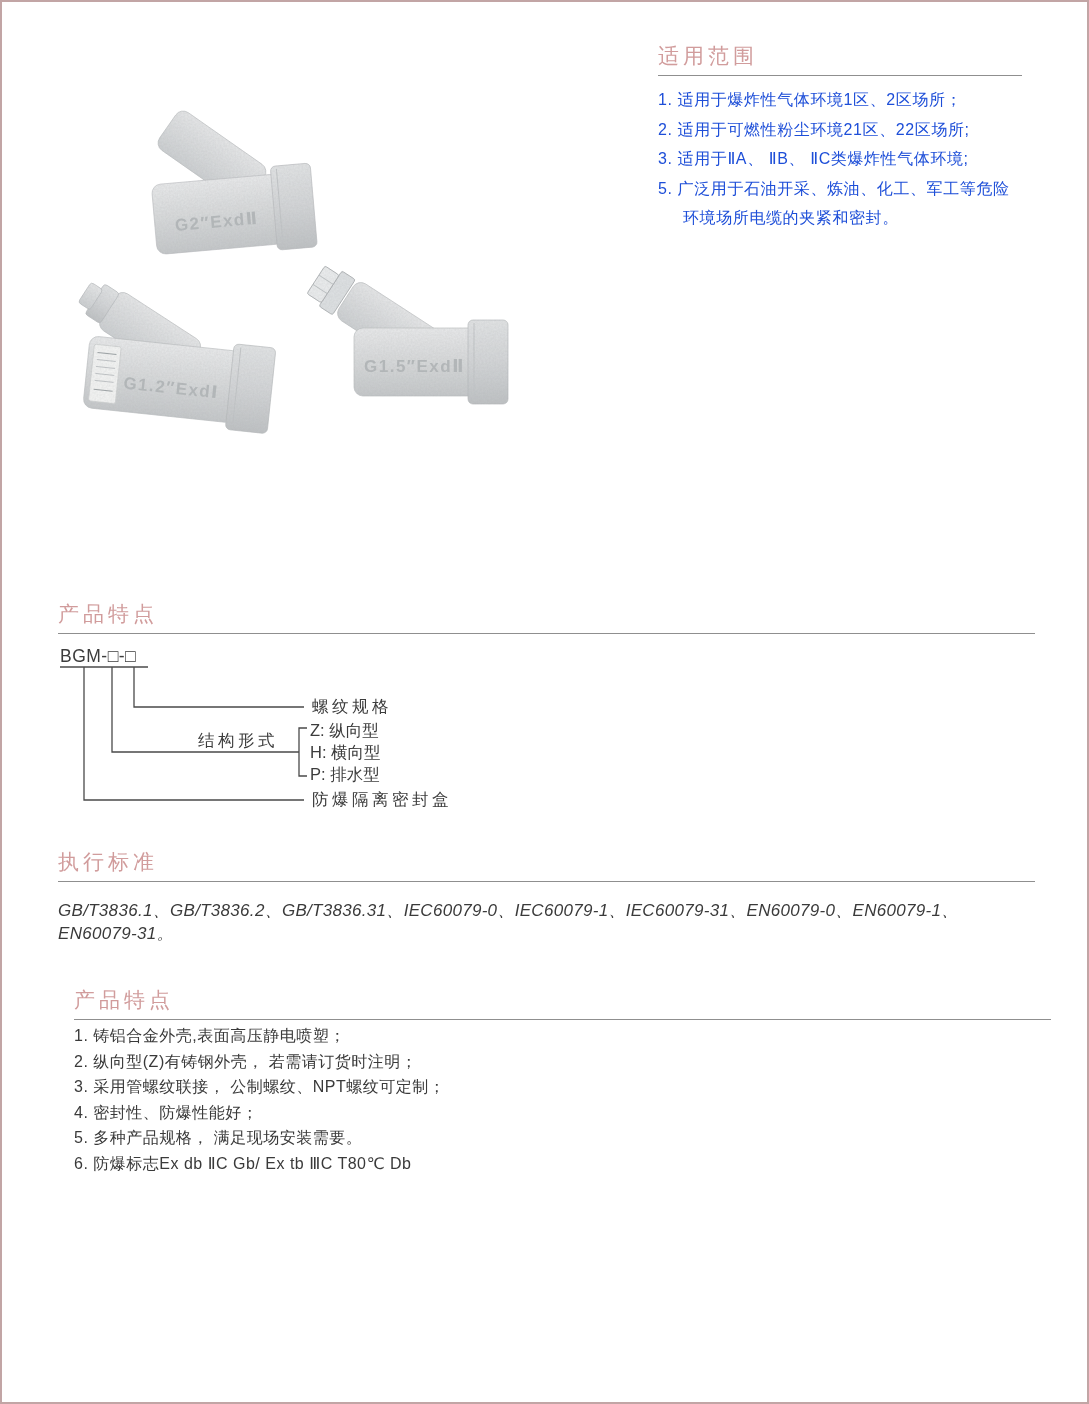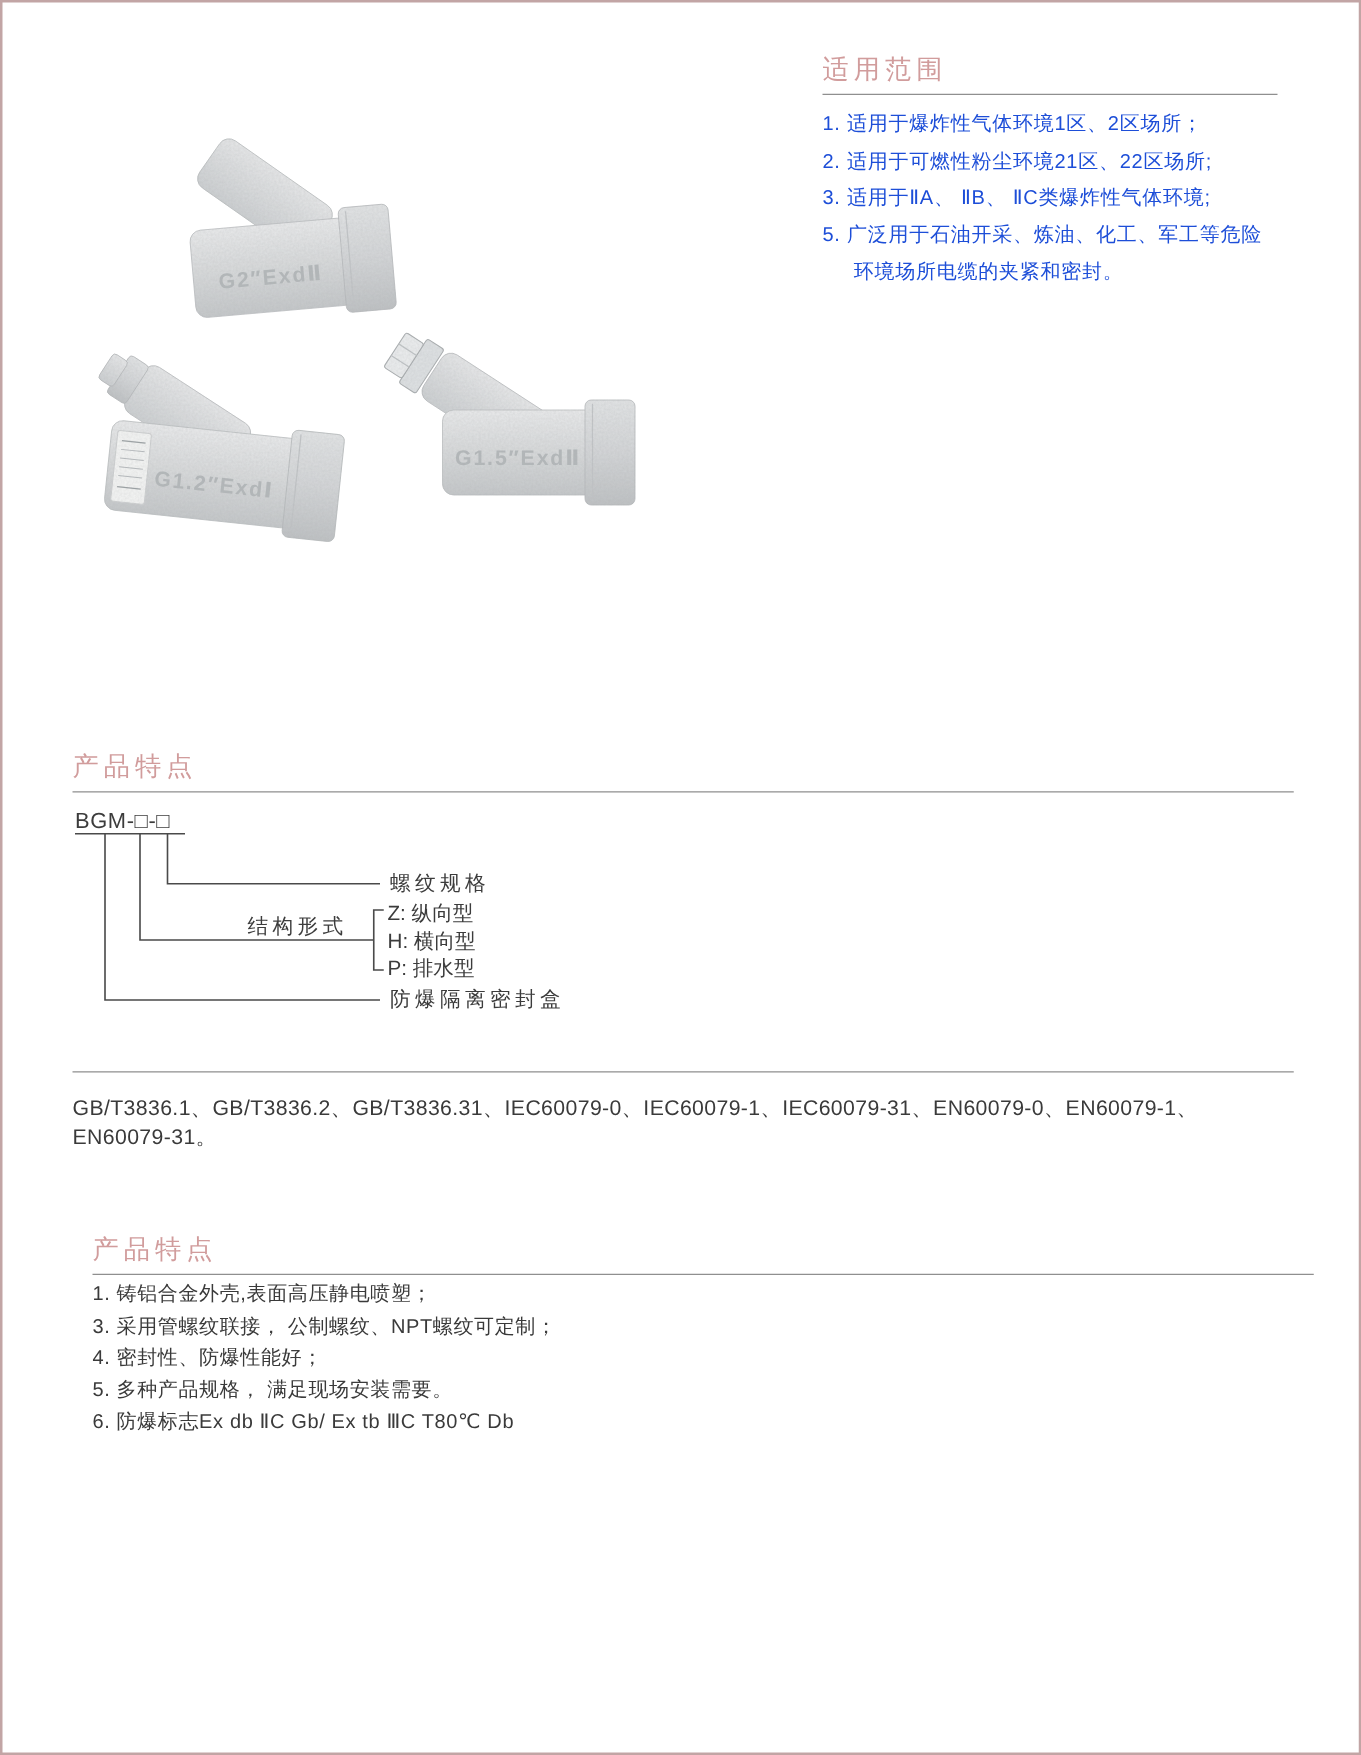--- a/index.html
+++ b/index.html
@@ -37,21 +37,21 @@
   .diagram text {
     font-size:16.5px; fill:#3c3c3c;
     font-family:"Liberation Sans","DejaVu Sans",sans-serif;
   }
   .diagram text.code { font-size:17.5px; letter-spacing:0.5px; }
   .diagram text.cjk { letter-spacing:3.5px; }
   .diagram line, .diagram polyline { stroke:#4a4a4a; stroke-width:1.3; fill:none; }
 
   
   .standards { left:56px; top:848px; width:977px; }
-  .standards p { margin-top:17px; font-size:17px; color:#3a3a3a; letter-spacing:0.3px; }
+  .standards p { margin-top:17px; font-size:17px; color:#3a3a3a; letter-spacing:0.3px;font-style:italic; }
 
   
   .features { left:72px; top:986px; width:977px; }
   .features ul { list-style:none; margin-top:3px; }
   .features li {
     font-size:16px; line-height:25.5px; color:#3a3a3a;
     letter-spacing:0.5px; padding-left:22px; text-indent:-22px;
   }
 </style>
 </head>
@@ -170,29 +170,31 @@
       <text x="252" y="94">Z: 纵向型</text>
       <text x="252" y="116">H: 横向型</text>
       <text x="252" y="138">P: 排水型</text>
 
       <polyline points="76,25 76,65 246,65"></polyline>
       <text class="cjk" x="254" y="70">螺纹规格</text>
     </svg>
   </section>
 
   <section class="sec standards">
+    <h2>执行标准</h2>
     <div class="rule"></div>
     <p>GB/T3836.1、GB/T3836.2、GB/T3836.31、IEC60079-0、IEC60079-1、IEC60079-31、EN60079-0、EN60079-1、EN60079-31。</p>
   </section>
 
   <section class="sec features">
     <h2>产品特点</h2>
     <div class="rule"></div>
     <ul>
       <li>1. 铸铝合金外壳,表面高压静电喷塑；</li>
+      <li>2. 纵向型(Z)有铸钢外壳， 若需请订货时注明；</li>
       <li>3. 采用管螺纹联接， 公制螺纹、NPT螺纹可定制；</li>
       <li>4. 密封性、防爆性能好；</li>
       <li>5. 多种产品规格， 满足现场安装需要。</li>
       <li>6. 防爆标志Ex db ⅡC Gb/ Ex tb ⅢC T80℃ Db</li>
     </ul>
   </section>
 
 </div>
 
 </body></html>

